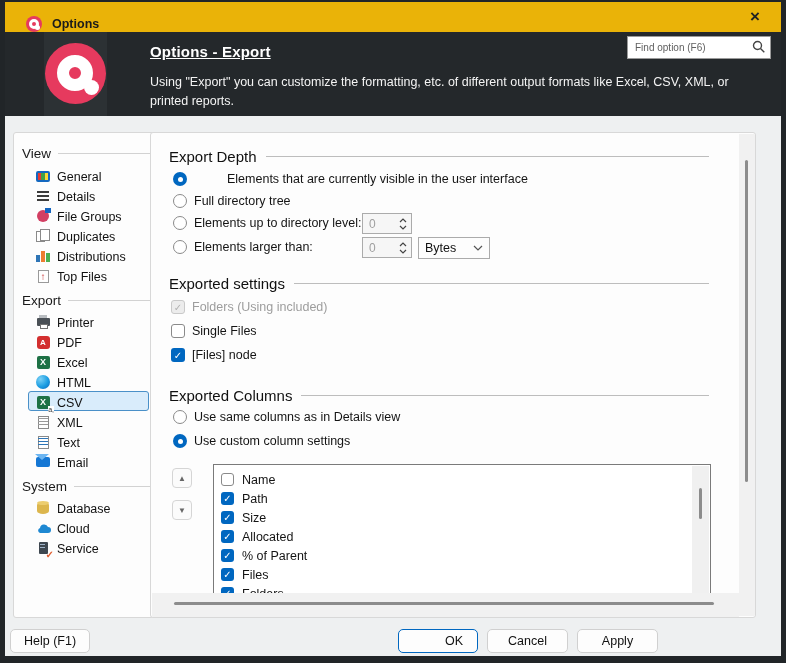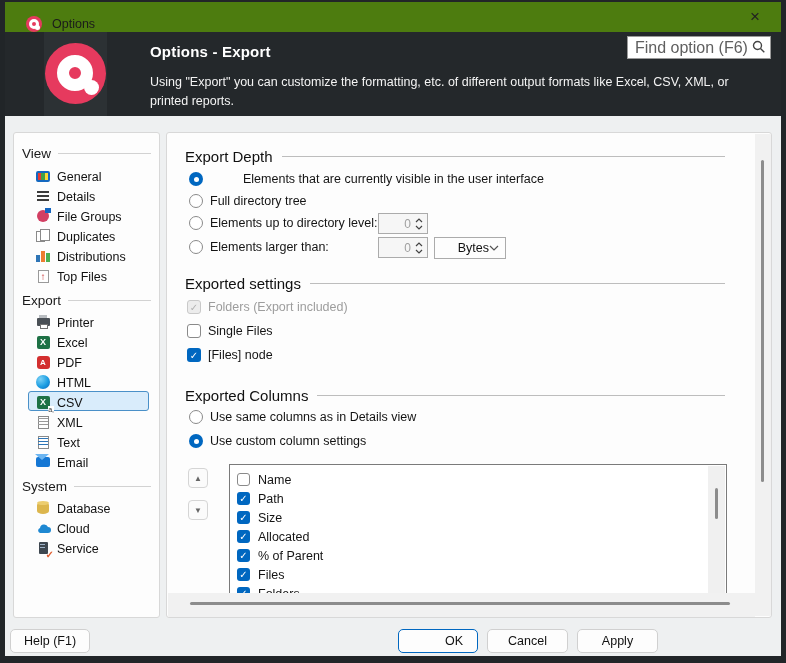--- a/index.html
+++ b/index.html
@@ -7,41 +7,41 @@
   .window { position:relative; width:786px; height:663px; background:#eef0f1; overflow:hidden; }
 
   
   .edge { position:absolute; background:#212528; z-index:50; }
   .edge.top { left:0; top:0; width:786px; height:2px; }
   .edge.left { left:0; top:0; width:5px; height:663px; }
   .edge.right { right:0; top:0; width:5px; height:663px; }
   .edge.bottom { left:0; bottom:0; width:786px; height:7px; }
 
   
-  .titlebar { position:absolute; left:5px; top:2px; width:776px; height:44px; background:#4d7c0f; display:flex; align-items:center; }
+  .titlebar { position:absolute; left:5px; top:2px; width:776px; height:44px; background:#eab308; display:flex; align-items:center;font-weight:bold; }
   .app-icon { position:relative; width:16px; height:16px; border-radius:50%; background:#e63a5e; margin-left:21px; flex:none; }
   .app-icon::after { content:""; position:absolute; left:3px; top:3px; width:4px; height:4px; border:3px solid #fff; border-radius:50%; }
   .app-icon::before { content:""; position:absolute; right:2px; bottom:2px; width:5px; height:5px; background:#fff; border-radius:50%; }
   .titlebar-text { margin-left:10px; font-size:12.5px; color:#1b1b1b; }
   .close-btn { position:absolute; right:6px; top:0; width:40px; height:30px; display:flex; align-items:center; justify-content:center; font-size:17px; color:#222; }
 
   
   .header { position:absolute; left:5px; top:32px; width:776px; height:84px; background:#24282b; color:#fff; }
   .logo-tile { position:absolute; left:39px; top:0; width:63px; height:84px; background:#2c3134; }
   .logo { position:absolute; left:1px; top:11px; width:61px; height:61px; border-radius:50%; background:#e63a5e; }
   .logo::before { content:""; position:absolute; left:12px; top:12px; width:12px; height:12px; border:12px solid #fff; border-radius:50%; }
   .logo::after { content:""; position:absolute; right:7px; bottom:9px; width:15px; height:15px; background:#fff; border-radius:50%; }
-  .header-title { position:absolute; left:145px; top:11px; font-size:15px; font-weight:bold; letter-spacing:.2px; }
+  .header-title { position:absolute; left:145px; top:11px; font-size:15px; font-weight:bold; letter-spacing:.2px;text-decoration:underline; }
   .header-desc { position:absolute; left:145px; top:41px; width:612px; font-size:12.5px; line-height:1.5; color:#f4f4f4; }
   .search { position:absolute; right:10px; top:4px; width:144px; height:23px; background:#fff; border:1px solid #9a9a9a; display:flex; align-items:center; padding:0 5px 0 7px; }
-  .search-ph { flex:1; font-size:16px; color:#5f5f5f; }
+  .search-ph { flex:1; font-size:10px; color:#5f5f5f; }
 
   
   .sidebar { position:absolute; left:13px; top:132px; width:147px; height:486px; background:#fdfdfd; border:1px solid #d8d8d8; border-radius:3px; padding-top:8px; overflow:hidden; }
-  .content { position:absolute; left:166px; top:132px; width:606px; height:486px; background:#fdfdfd; border:1px solid #d8d8d8; border-radius:3px; overflow:hidden;text-align:right; }
+  .content { position:absolute; left:150px; top:132px; width:606px; height:486px; background:#fdfdfd; border:1px solid #d8d8d8; border-radius:3px; overflow:hidden; }
 
   
   .side-h { display:flex; align-items:center; height:24px; margin:0 8px; gap:7px; font-size:13.5px; color:#1a1a1a; }
   .side-h.gap { margin-top:4px; height:22px; }
   .side-h::after { content:""; flex:1; height:1px; background:#d2d2d2; }
   .side-item { display:flex; align-items:flex-end; height:20px; margin:0 10px 0 14px; padding-left:6px; gap:6px; font-size:12.5px; color:#111; border:1px solid transparent; border-radius:3px; }
   .side-item.selected { background:#d9ecfb; border-color:#4a90c8; }
   .ico { width:16px; height:16px; position:relative; flex:none; display:flex; align-items:center; justify-content:center; }
 
   
@@ -197,29 +197,29 @@
         <span>Export</span>
       </div>
     <div class="side-item">
       <span class="ico">
           <span class="ic-printer"></span>
         </span>
       <span>Printer</span>
     </div>
     <div class="side-item">
       <span class="ico">
+          <span class="ic-pdf"></span>
+        </span>
+      <span>PDF</span>
+    </div>
+    <div class="side-item">
+      <span class="ico">
           <span class="ic-excel"></span>
         </span>
       <span>Excel</span>
-    </div>
-    <div class="side-item">
-      <span class="ico">
-          <span class="ic-pdf"></span>
-        </span>
-      <span>PDF</span>
     </div>
     <div class="side-item">
       <span class="ico">
           <span class="ic-html"></span>
         </span>
       <span>HTML</span>
     </div>
     <div class="side-item selected">
       <span class="ico">
           <span class="ic-csv"></span>
@@ -320,21 +320,21 @@
           <polyline points="1,1 5,5 9,1" fill="none" stroke="#555" stroke-width="1.2"></polyline>
         </svg>
     </div>
 
     <div class="sec-h" style="top:140px;">
         <span>Exported settings</span>
       </div>
 
     <div class="row cb" style="top:163px;">
       <span class="chk dis">✓</span>
-      <span class="gray-text">Folders (Export included)</span>
+      <span class="gray-text">Folders (Using included)</span>
     </div>
     <div class="row cb" style="top:187px;">
       <span class="chk"></span>
       <span>Single Files</span>
     </div>
     <div class="row cb" style="top:211px;">
       <span class="chk on">✓</span>
       <span>[Files] node</span>
     </div>
 

